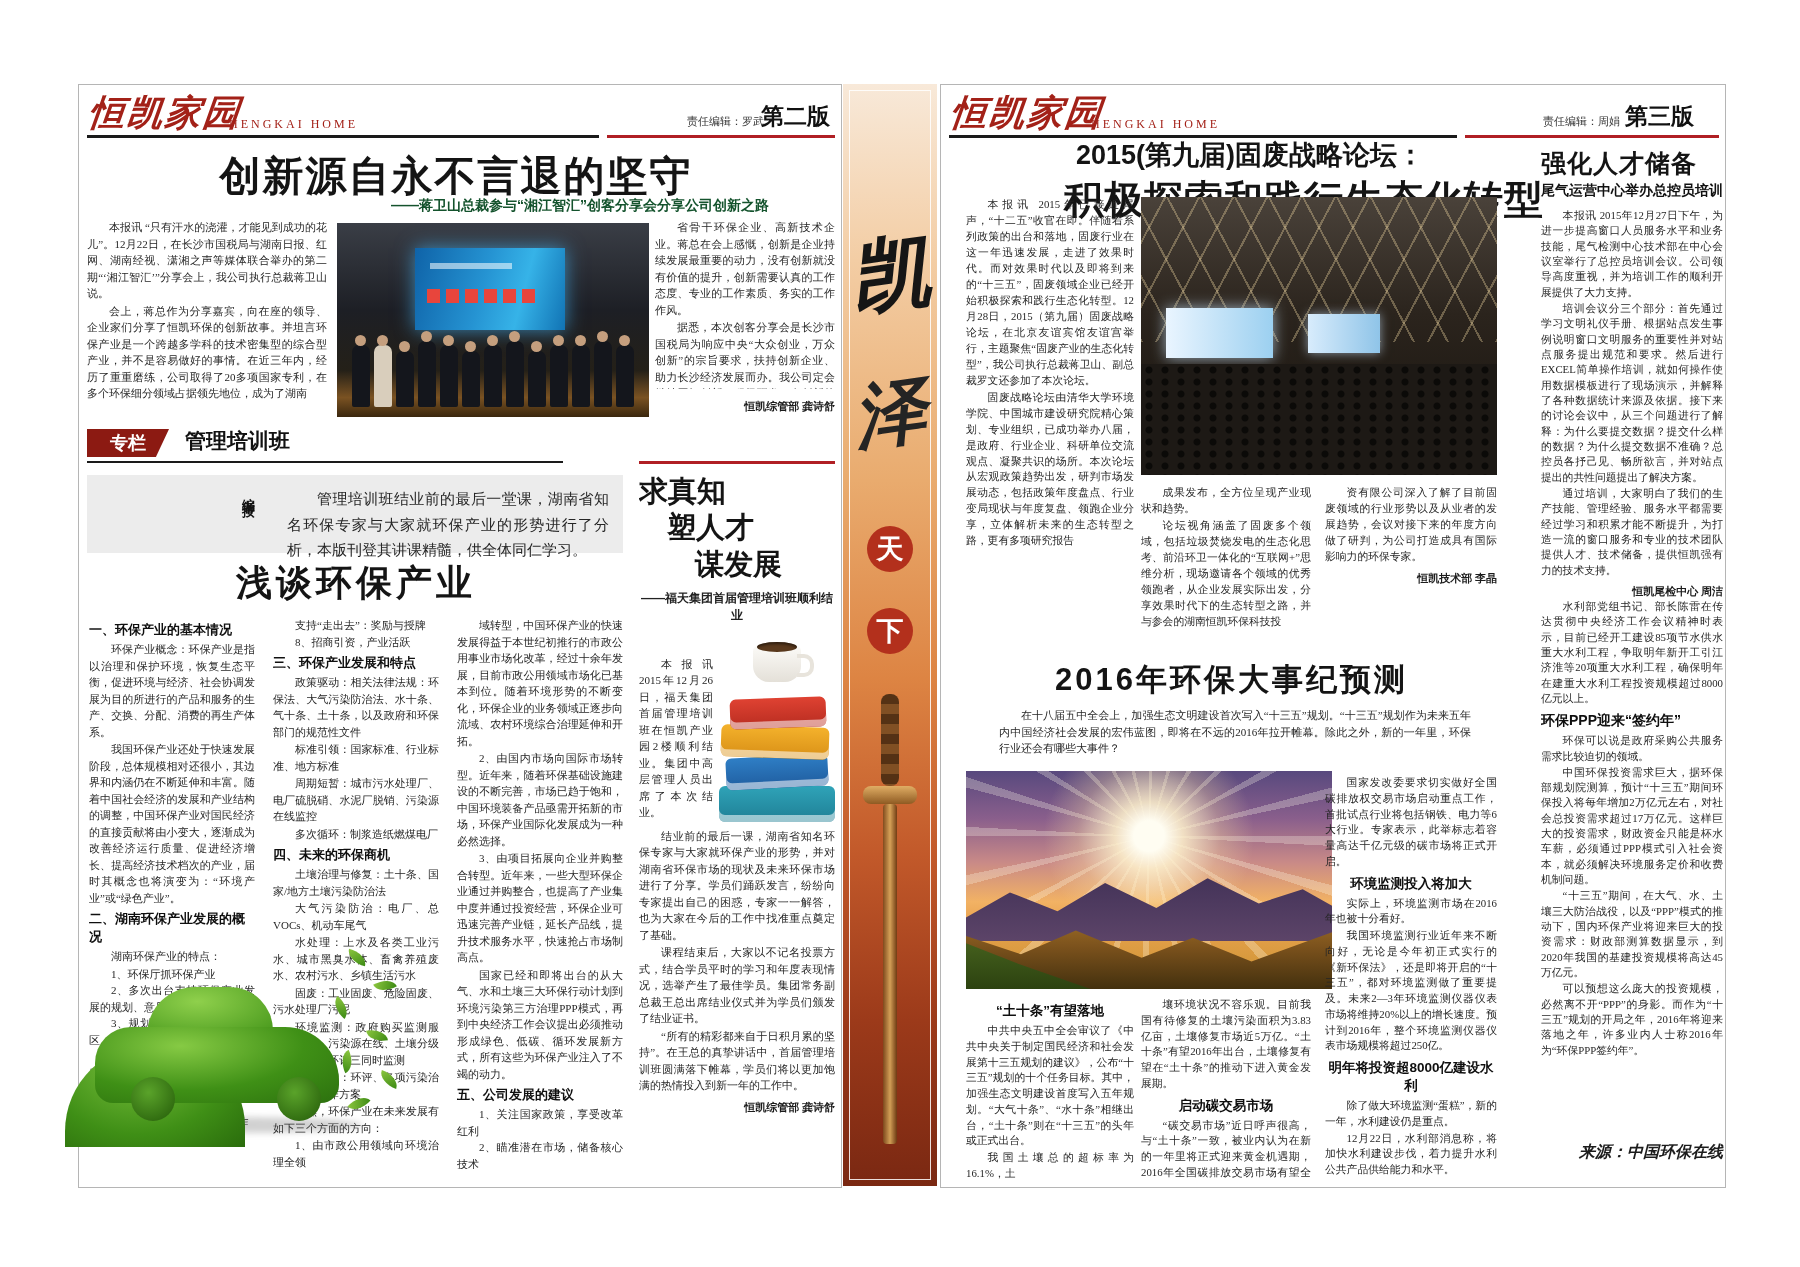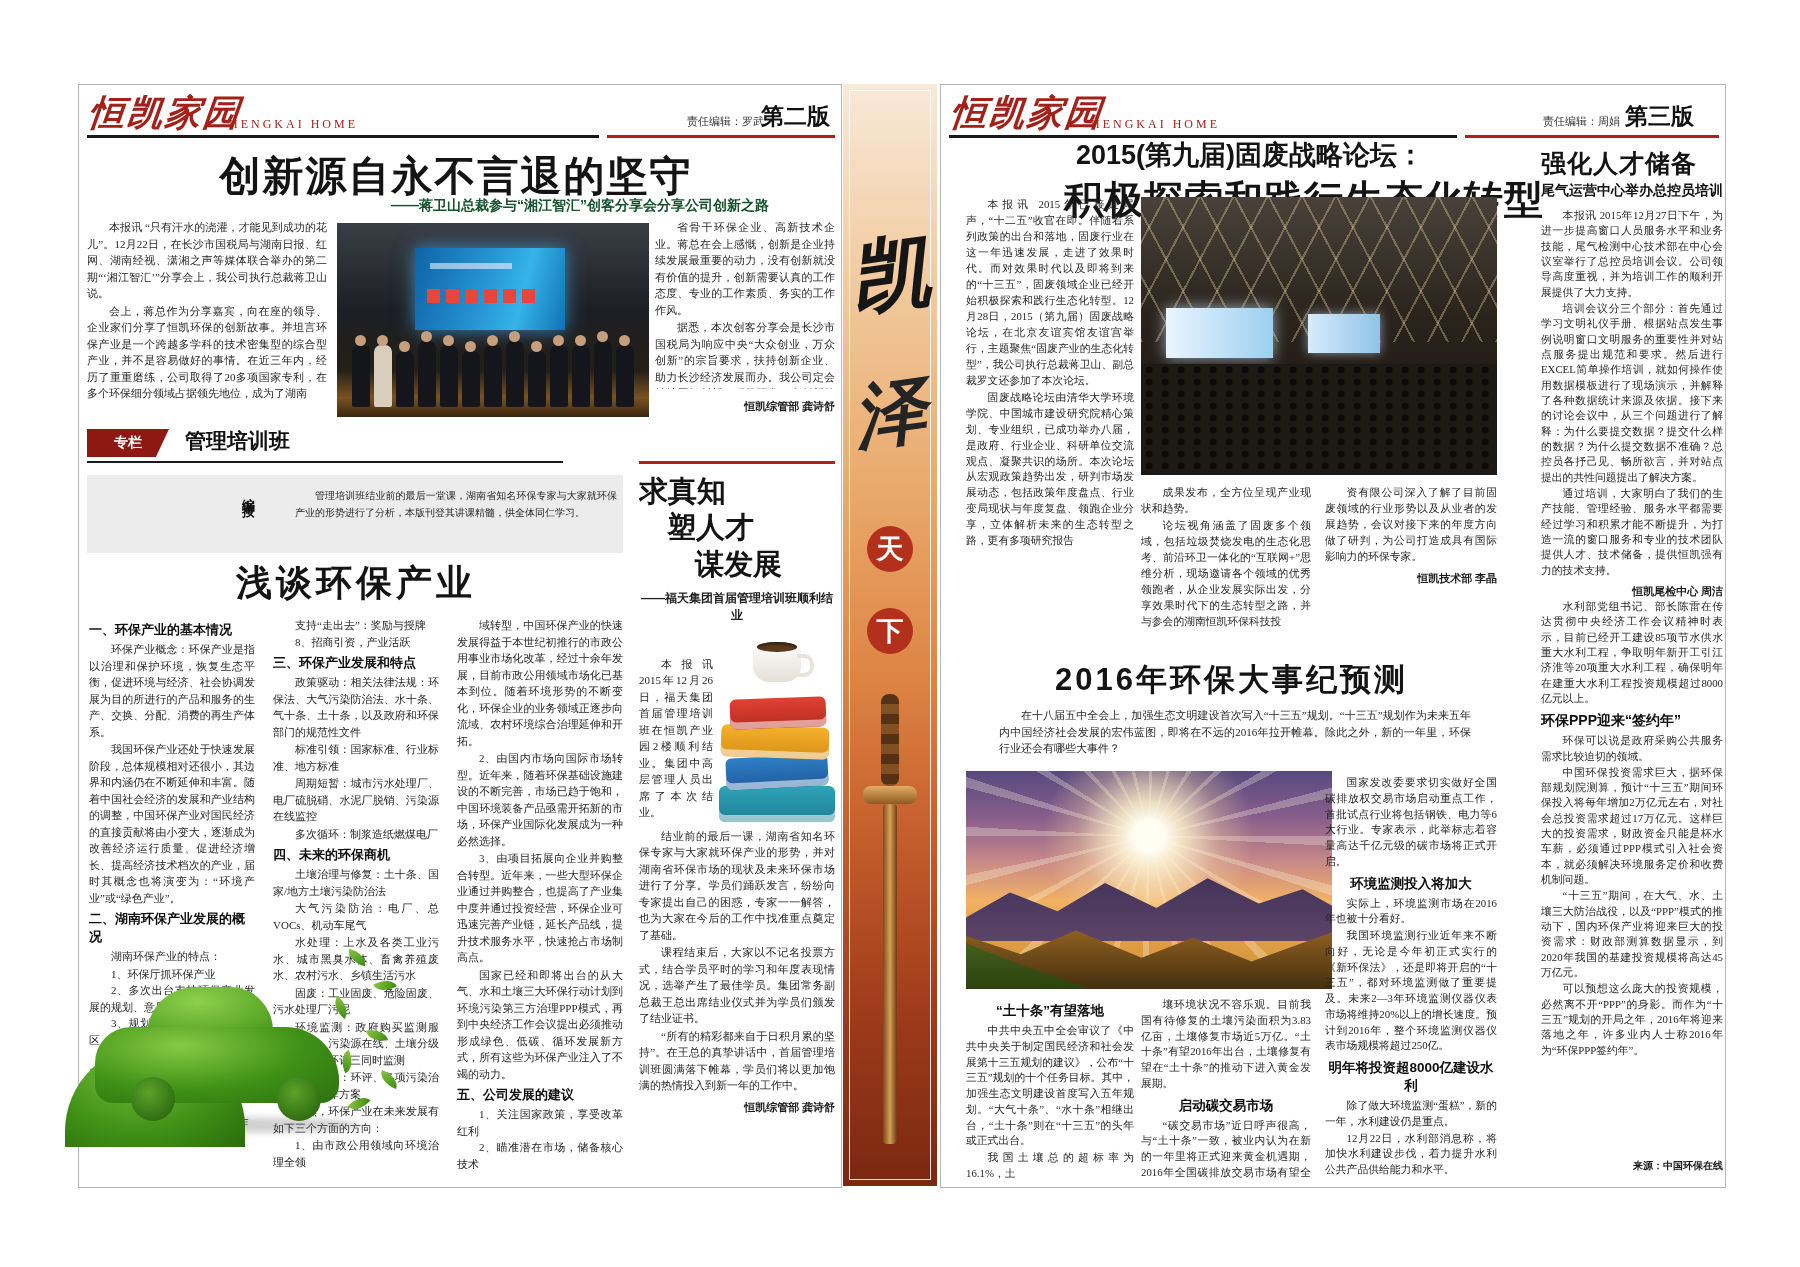--- a/index.html
+++ b/index.html
@@ -30,31 +30,31 @@
   
   .hl1{position:absolute;left:88px;top:58px;width:566px;margin:6px;text-align:center;
        font-size:41px;font-weight:900;letter-spacing:2px;color:#141414;font-family:"Liberation Sans",sans-serif;}
   .sub1{position:absolute;left:250px;top:112px;width:502px;text-align:center;font-size:14px;
        font-weight:bold;color:#14532d;font-family:"Liberation Sans",sans-serif;}
   .a1c1{left:8px;top:134px;width:240px;height:206px;}
   .a1c2{left:576px;top:134px;width:180px;height:170px;}
   .a1by{position:absolute;left:576px;top:308px;width:180px;}
 
   .badge{position:absolute;left:8px;top:344px;width:82px;height:28px;background:#8c1a12;color:#fff;
-       font-size:14px;font-weight:bold;display:flex;align-items:center;justify-content:center;
+       font-size:18px;font-weight:bold;display:flex;align-items:center;justify-content:center;
        clip-path:polygon(0 0,100% 0,84% 100%,0 100%);font-family:"Liberation Sans",sans-serif;}
   .colsec-title{position:absolute;left:106px;top:342px;font-size:21px;font-weight:bold;color:#111;
        font-family:"Liberation Sans",sans-serif;text-align:center;}
   .rule-b2{position:absolute;left:8px;top:376px;width:476px;height:2px;background:#1a1a1a;}
   .rule-r2{position:absolute;left:560px;top:376px;width:196px;height:3px;background:#b01f24;}
 
   .ednote{position:absolute;left:8px;top:390px;width:536px;height:78px;background:#ececec;}
   .ednote-label{position:absolute;left:152px;top:12px;writing-mode:vertical-rl;font-size:13px;
        font-weight:bold;letter-spacing:3px;color:#111;font-family:"Liberation Sans",sans-serif;}
-  .ednote-text{position:absolute;left:208px;top:12px;width:322px;font-size:10px;line-height:1.7;font-family:Liberation Serif, serif;}
+  .ednote-text{position:absolute;left:200px;top:12px;width:322px;font-size:15px;line-height:1.7;font-family:Liberation Serif, serif;}
 
   .hl2{position:absolute;left:10px;top:474px;width:534px;margin:0;text-align:center;font-size:36px;
        font-weight:900;letter-spacing:4px;color:#141414;font-family:"Liberation Sans",sans-serif;}
   .a2c1{left:10px;top:532px;width:166px;height:552px;}
   .a2c2{left:194px;top:532px;width:166px;height:552px;}
   .a2c3{left:378px;top:532px;width:166px;height:552px;}
 
   
   .qz{position:absolute;left:560px;top:388px;width:196px;height:706px;overflow:hidden;}
   .qz-h{font-size:29px;font-weight:900;line-height:1.25;color:#141414;font-family:"Liberation Sans",sans-serif;}
@@ -178,21 +178,21 @@
   .r2cB{left:200px;top:912px;width:170px;height:182px;}
   .r2cC{left:384px;top:690px;width:172px;height:404px;}
   .r2col .bh,.r1cB .bh{text-align:center;font-size:13.5px;margin:5px 0 3px;}
 
   .sidebar{position:absolute;left:600px;top:62px;width:182px;height:1026px;}
   .sb-h{font-size:25px;font-weight:900;color:#141414;margin:0 0 2px;font-family:"Liberation Sans",sans-serif;letter-spacing:1px;}
   .sb-sub{font-size:14px;font-weight:bold;color:#111;margin-bottom:8px;font-family:"Liberation Sans",sans-serif;}
   .sb-flow{height:952px;overflow:hidden;}
   .sb-flow p{font-size:10.8px;line-height:1.42;}
   .sb-flow .bh{text-align:left;font-size:14px;margin:6px 0 3px;}
-  .sb-src{position:absolute;right:0;bottom:0;font-size:10px;font-weight:bold;color:#1c1c1c;}
+  .sb-src{position:absolute;right:0;bottom:10px;font-size:16px;font-weight:bold;color:#1c1c1c;font-style:italic;}
 </style>
 </head>
 <body>
 
 <div class="sheet">
 
   <section class="page" id="pL">
     <div class="logo">恒凯家园</div>
     <div class="logo-en">HENGKAI HOME</div>
     <div class="editor" style="left:608px;">责任编辑：罗武</div>

